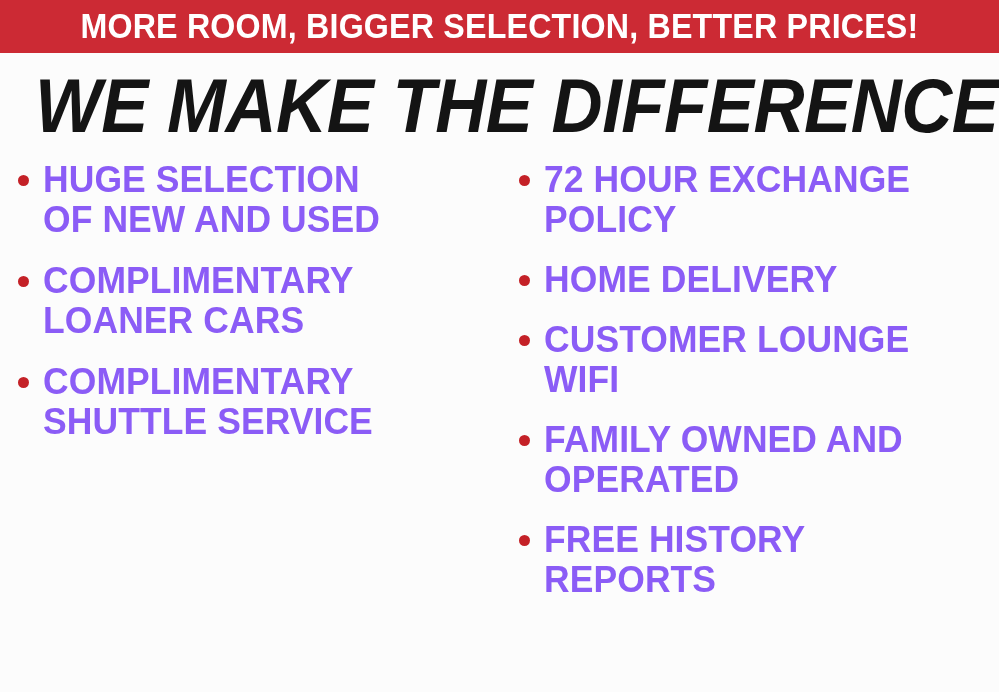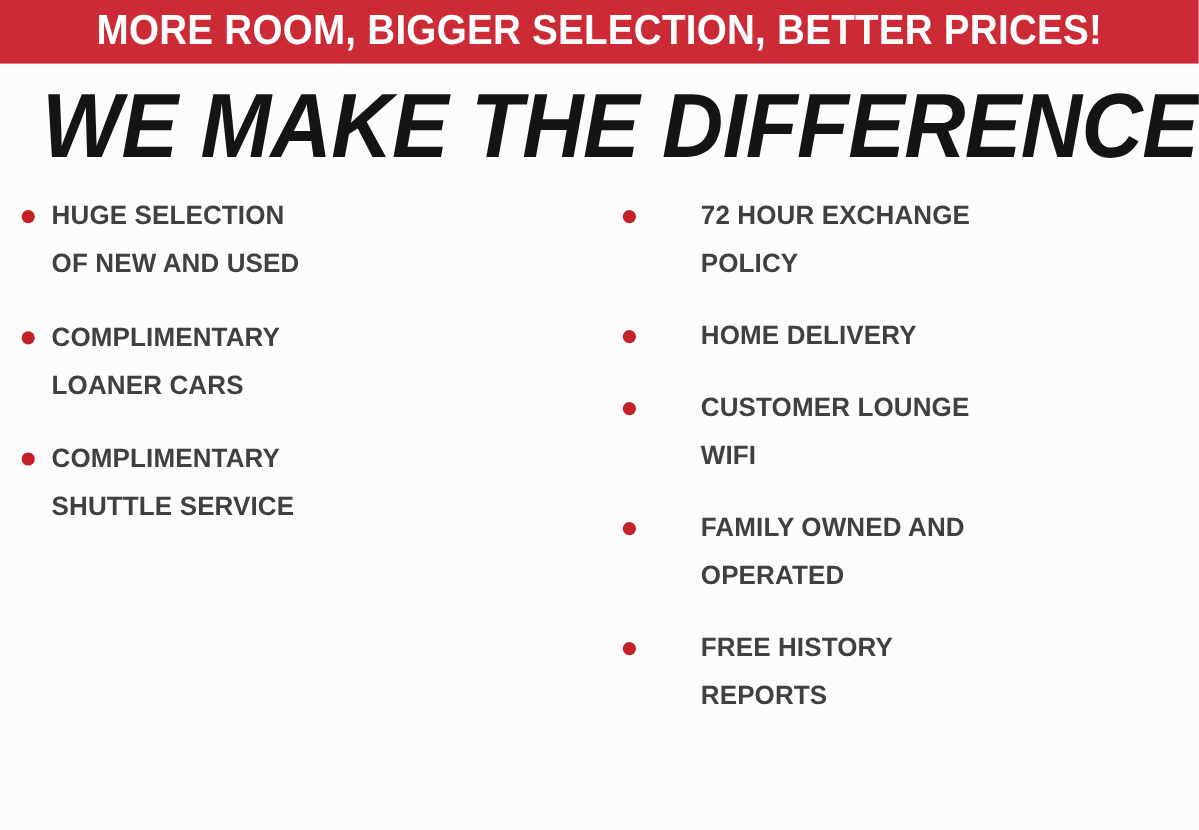--- a/index.html
+++ b/index.html
@@ -86,24 +86,24 @@
     padding-left: 18px;
   }
   .column-right {
     width: 499px;
     padding-left: 19px;
   }
 
   .bullet-item {
     display: flex;
     align-items: flex-start;
-    color: #404040;
+    color: #8b5cf6;
     font-family: "Liberation Sans", "DejaVu Sans", sans-serif;
     font-weight: bold;
-    font-size: 22px;
+    font-size: 36px;
     line-height: 40px;
     letter-spacing: 0.1px;
     margin-bottom: 21px;
   }
   .bullet-item:last-child {
     margin-bottom: 0;
   }
   .bullet-dot {
     flex: 0 0 auto;
     width: 11px;
@@ -116,21 +116,20 @@
   .bullet-text {
     flex: 1 1 auto;
     white-space: pre-line;
     transform: scaleX(0.985);
     transform-origin: left center;
   }
 
   
   .column-right .bullet-item {
     margin-bottom: 20px;
-    gap: 40px;
   }
 </style>
 </head>
 <body>
 
 <div class="poster">
 
   <div class="banner">
     <div class="banner-text">MORE ROOM, BIGGER SELECTION, BETTER PRICES!</div>
   </div>

